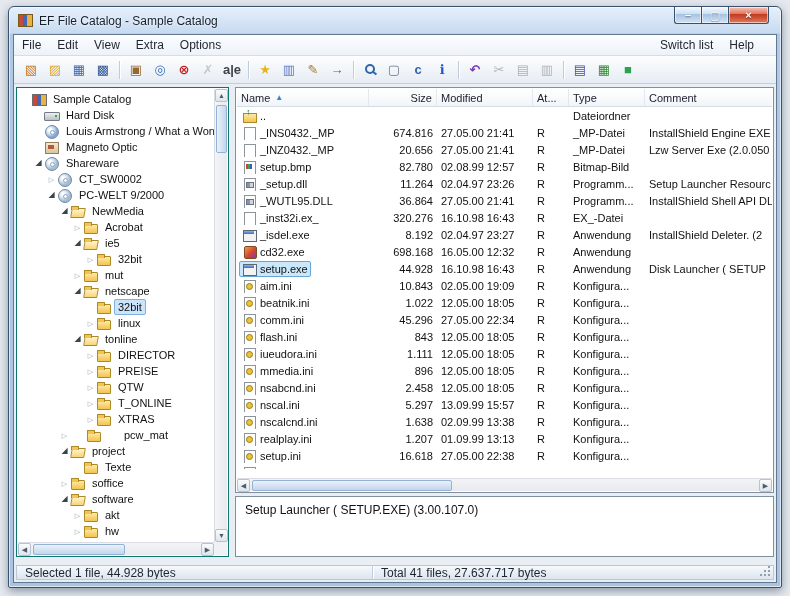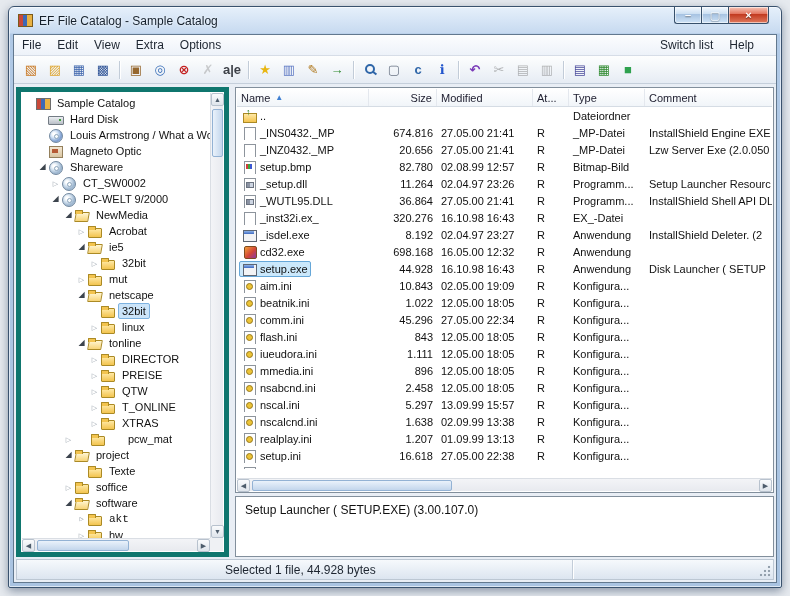--- a/index.html
+++ b/index.html
@@ -33,21 +33,21 @@
     display:flex;align-items:center;padding:0 5px;}
   .tbtn{width:22px;height:22px;display:flex;align-items:center;justify-content:center;margin:0 1px;
     border:1px solid transparent;border-radius:2px;}
   .tbtn.disabled{opacity:.42;filter:grayscale(1);}
   .tglyph{font-size:13px;line-height:1;font-weight:bold;}
   .tsep{width:1px;height:18px;background:#c2ccd8;box-shadow:1px 0 0 #fff;margin:0 4px;flex:none;}
   .icon-search{width:13px;height:13px;position:relative;display:block;}
   .icon-search::before{content:"";position:absolute;left:1px;top:1px;width:6px;height:6px;border:2px solid #2f66a8;border-radius:50%;}
   .icon-search::after{content:"";position:absolute;left:8px;top:9px;width:5px;height:2px;background:#2f66a8;transform:rotate(40deg);}
   .main{position:absolute;left:2px;right:2px;top:52px;bottom:25px;}
-  .treepanel{position:absolute;left:0;top:0;bottom:0;width:213px;background:#fff;border:5px solid #0f766e;}
+  .treepanel{position:absolute;left:0;top:0;bottom:0;width:213px;background:#fff;border:1px solid #0f766e;}
   .treeview{position:absolute;left:1px;top:1px;right:14px;bottom:14px;overflow:hidden;padding-top:2px;}
   .tree-row{display:flex;align-items:center;height:16px;font-size:11px;white-space:nowrap;color:#111;}
   .exp{width:11px;flex:none;font-size:7px;color:#97a0aa;text-align:center;line-height:1;}
   .exp.open{color:#3c444d;font-size:8px;}
   .tlabel{padding:1px 3px;border:1px solid transparent;}
   .tlabel.sel{background:#cbe4f9;border:1px solid #7db2e0;border-radius:2px;}
   .ti{width:16px;height:14px;position:relative;flex:none;margin-right:2px;}
   .i-folder::before,.i-folder-open::before{content:"";position:absolute;left:1px;top:4px;width:12px;height:8px;
     background:linear-gradient(#ffe9a6,#f3c44f);border:1px solid #ab8a25;border-radius:1px;}
   .i-folder::after,.i-folder-open::after{content:"";position:absolute;left:1px;top:2px;width:6px;height:3px;
@@ -111,22 +111,22 @@
   .sarrow span{font-size:7px;line-height:1;color:#4e5d6c;}
   .sarrow.up{top:0;left:0;}.sarrow.down{bottom:0;left:0;}
   .sarrow.left{left:0;top:0;}.sarrow.right{right:0;top:0;}
   .vthumb{position:absolute;left:1px;top:16px;width:11px;height:48px;
     background:linear-gradient(90deg,#eaf2fb,#c3d6ec);border:1px solid #93b2d4;border-radius:2px;}
   .hthumb{position:absolute;top:1px;height:11px;background:linear-gradient(180deg,#eaf2fb,#c3d6ec);border:1px solid #93b2d4;border-radius:2px;}
   .treeh .hthumb{left:15px;width:92px;}
   .listh .hthumb{left:15px;width:200px;}
   .infopanel{position:absolute;left:0;right:0;bottom:0;height:61px;background:#fff;border:1px solid #828f9c;
     font-size:12px;color:#111;padding:6px 9px;}
-  .statusbar{position:absolute;left:2px;right:2px;bottom:2px;height:21px;display:flex;align-items:center;
-    background:linear-gradient(#f6f9fc,#dce5f0);border:1px solid #bcc7d3;font-size:12px;color:#1d2530;flex-direction:column;}
+  .statusbar{position:absolute;left:2px;right:2px;bottom:2px;height:15px;display:flex;align-items:center;
+    background:linear-gradient(#f6f9fc,#dce5f0);border:1px solid #bcc7d3;font-size:12px;color:#1d2530;}
   .sbleft{width:356px;height:100%;display:flex;align-items:center;padding:0 8px;
     border-right:1px solid #c3cdd9;box-shadow:1px 0 0 #fff;white-space:nowrap;overflow:hidden;}
   .sbright{flex:1;padding:0 8px;white-space:nowrap;overflow:hidden;}
   .grip{position:absolute;right:2px;bottom:2px;width:13px;height:13px;
     background:radial-gradient(circle at 3px 11px,#93a0ad 1px,transparent 1.6px),
       radial-gradient(circle at 7px 11px,#93a0ad 1px,transparent 1.6px),
       radial-gradient(circle at 11px 11px,#93a0ad 1px,transparent 1.6px),
       radial-gradient(circle at 7px 7px,#93a0ad 1px,transparent 1.6px),
       radial-gradient(circle at 11px 7px,#93a0ad 1px,transparent 1.6px),
       radial-gradient(circle at 11px 3px,#93a0ad 1px,transparent 1.6px);}
@@ -369,21 +369,21 @@
             <div class="tree-row" style="padding-left: 41px;">
               <span class="exp">▷</span>
               <span class="ti i-folder"></span>
               <span class="tlabel">soffice</span>
             </div>
             <div class="tree-row" style="padding-left: 41px;">
               <span class="exp open">◢</span>
               <span class="ti i-folder-open"></span>
               <span class="tlabel">software</span>
             </div>
-            <div class="tree-row" style="padding-left: 54px; font-family: Liberation Mono, monospace;">
+            <div class="tree-row" style="padding-left: 54px;">
               <span class="exp">▷</span>
               <span class="ti i-folder"></span>
               <span class="tlabel">akt</span>
             </div>
             <div class="tree-row" style="padding-left: 54px;">
               <span class="exp">▷</span>
               <span class="ti i-folder"></span>
               <span class="tlabel">hw</span>
             </div>
           </div>

